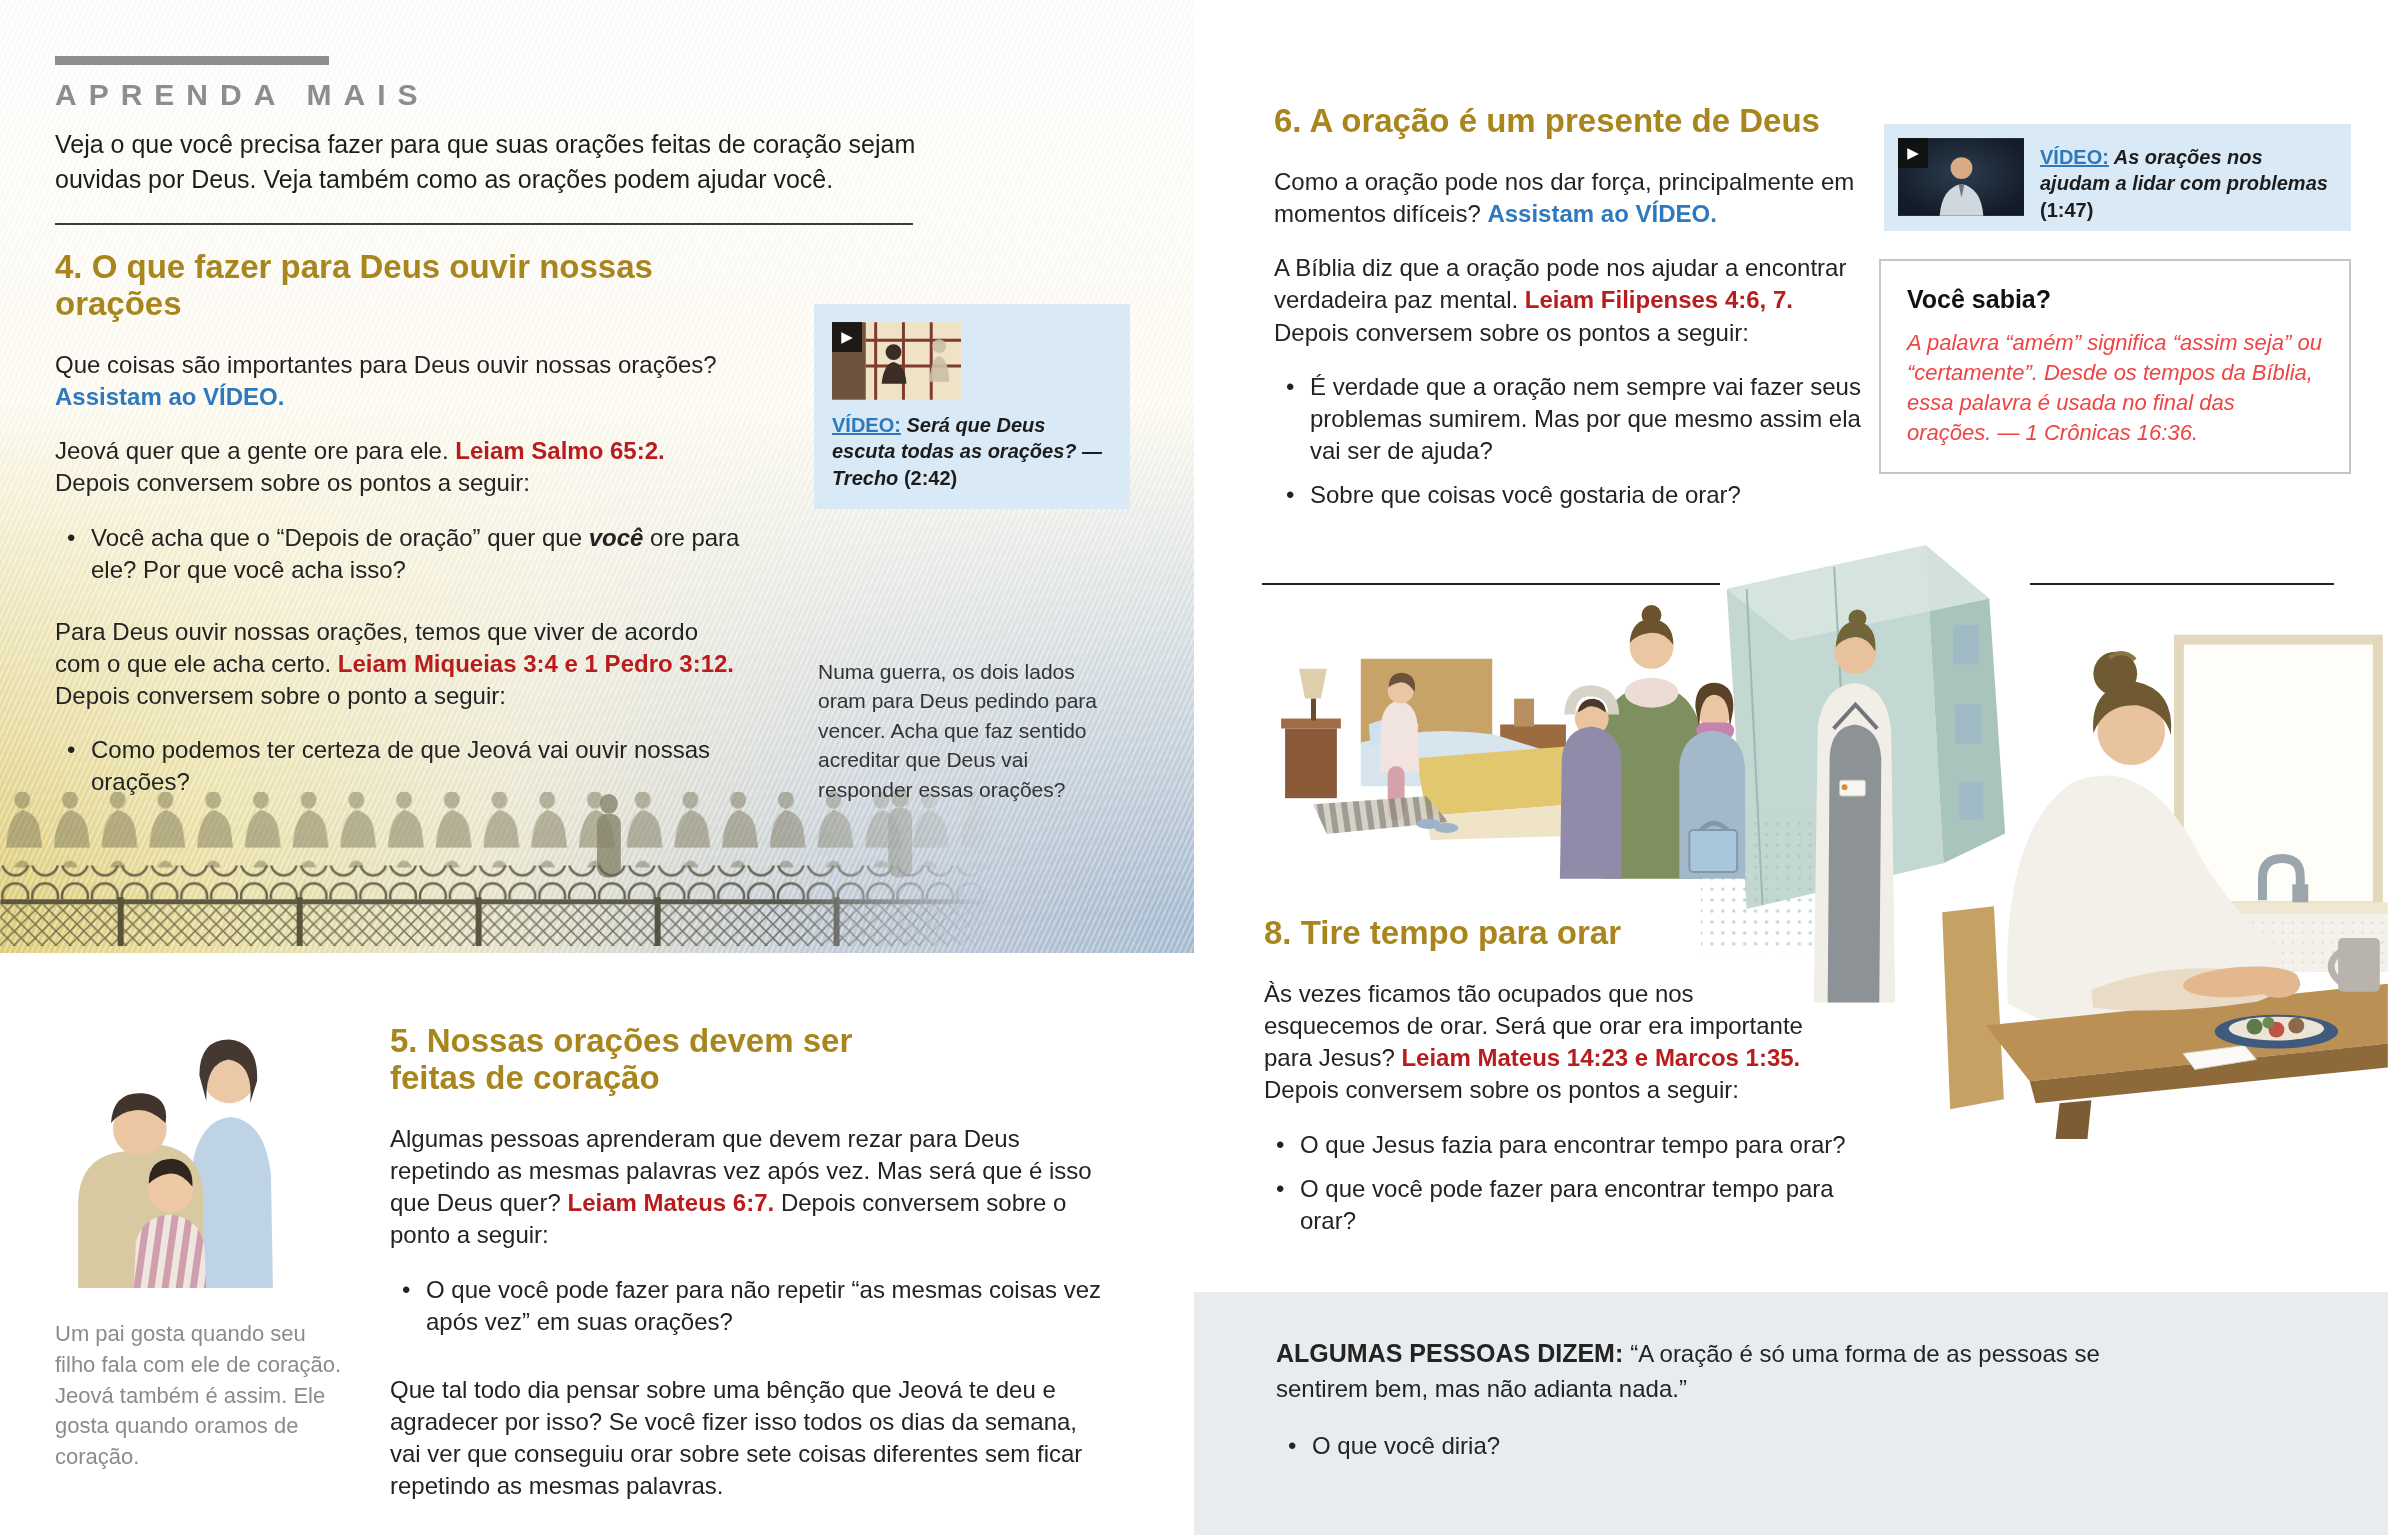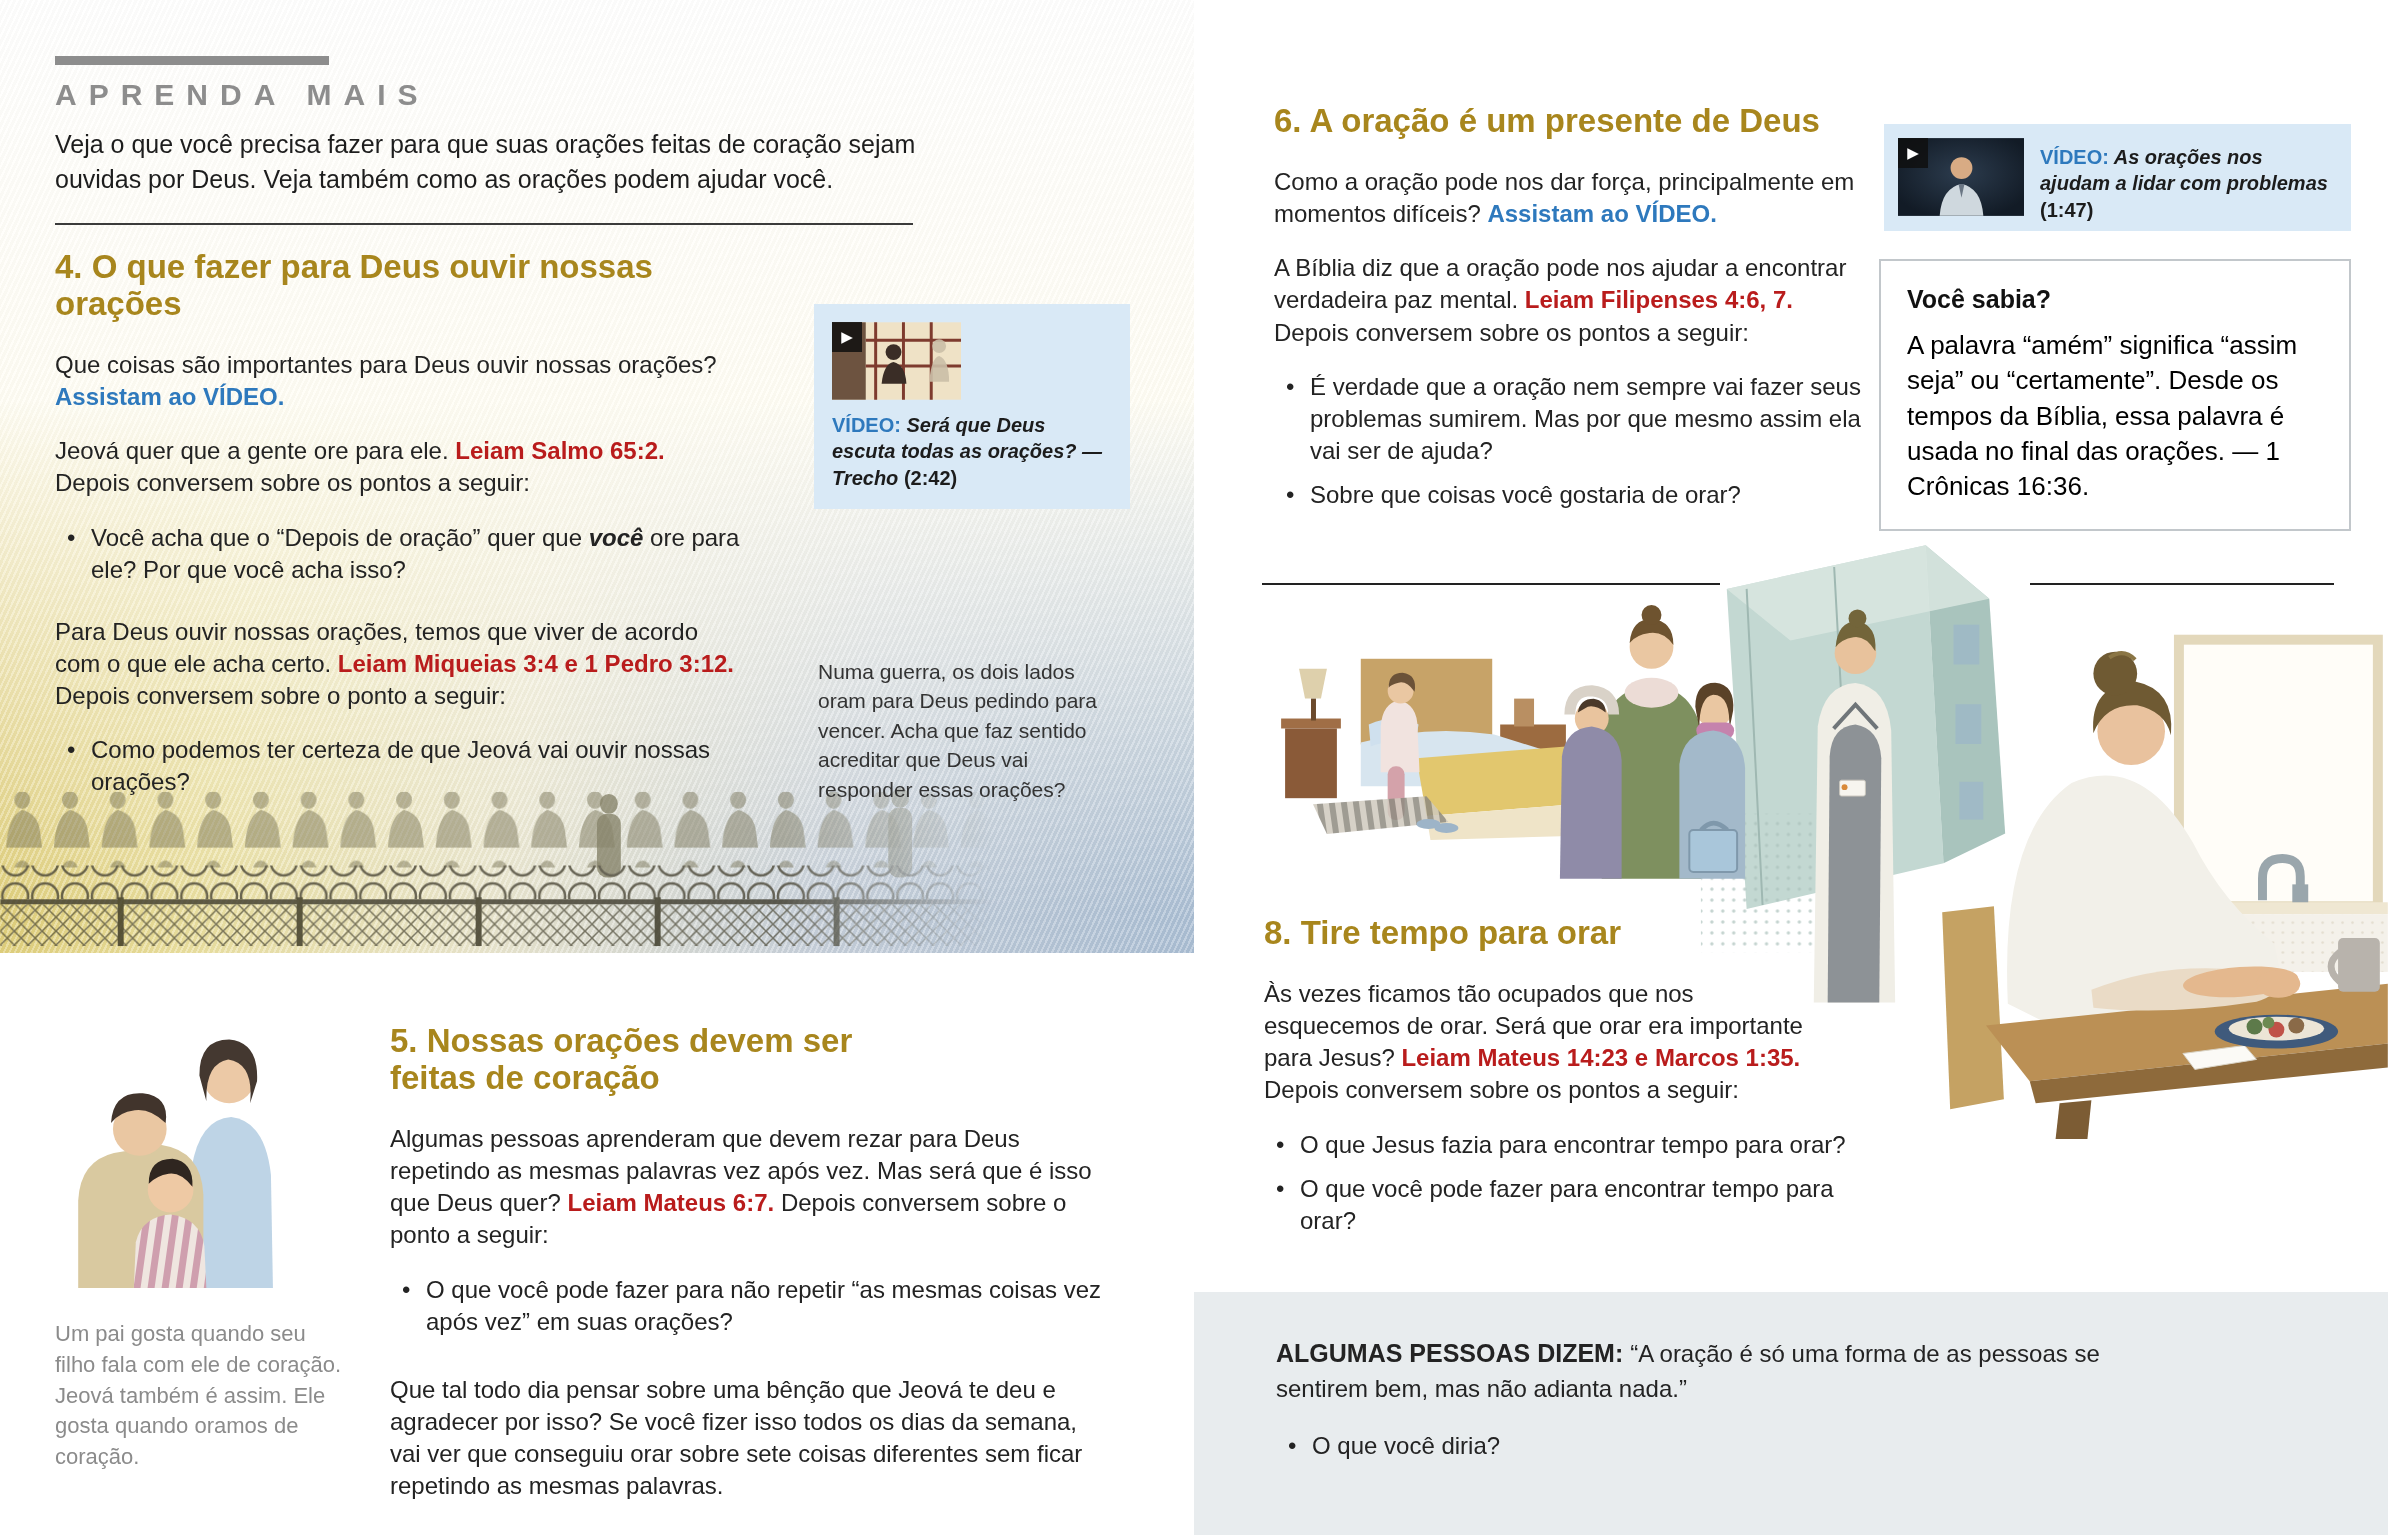--- a/index.html
+++ b/index.html
@@ -34,31 +34,31 @@
 
   .videobox{background:#d9e9f6;}
   .videobox.stack{left:814px;top:304px;width:316px;padding:18px;box-sizing:border-box;}
   .videobox.row{left:1884px;top:124px;width:467px;height:107px;padding:14px;box-sizing:border-box;
                 display:flex;gap:16px;align-items:flex-start;}
   .thumb{position:relative;flex:0 0 auto;cursor:pointer;}
   .play{position:absolute;left:0;top:0;width:30px;height:30px;background:rgba(15,15,15,.85);
         color:#fff;font-size:15px;display:flex;align-items:center;justify-content:center;}
   .vtext{font-size:20px;line-height:1.32;font-weight:bold;color:#1c1c1c;margin-top:12px;}
   .videobox.row .vtext{margin-top:6px;}
-  .vlabel{color:#2e79bd;font-weight:bold;}
+  .vlabel{color:#2e79bd;font-weight:bold;text-decoration:underline;}
   .vtitle{font-style:italic;}
 
   .caption{font-size:21px;line-height:1.4;}
   .cap-war{left:818px;top:657px;width:299px;color:#333;}
   .cap-family{left:55px;top:1319px;width:291px;color:#8b8b8b;font-size:22px;}
 
   .didyouknow{left:1879px;top:259px;width:472px;box-sizing:border-box;background:#fff;
               border:2px solid #c2c7cb;padding:24px 26px;}
   .didyouknow h3{margin:0 0 14px 0;font-size:25px;color:#111;}
-  .didyouknow p{margin:0;font-size:26px;line-height:1.36;color:#000000;}
+  .didyouknow p{margin:0;font-size:22px;line-height:1.36;color:#ef4444;font-style:italic;}
 
   .quotebox{left:1194px;top:1292px;width:1194px;height:251px;background:#e8ecee;box-sizing:border-box;
             padding:44px 62px 0 82px;}
   .quotebox .lead{font-size:24px;line-height:1.42;margin:0 0 26px 0;max-width:896px;}
   .quotebox .lead b{font-size:25px;}
   .quotebox .bullet{font-size:24px;}
 
   svg{display:block;}
 </style>
 </head>

